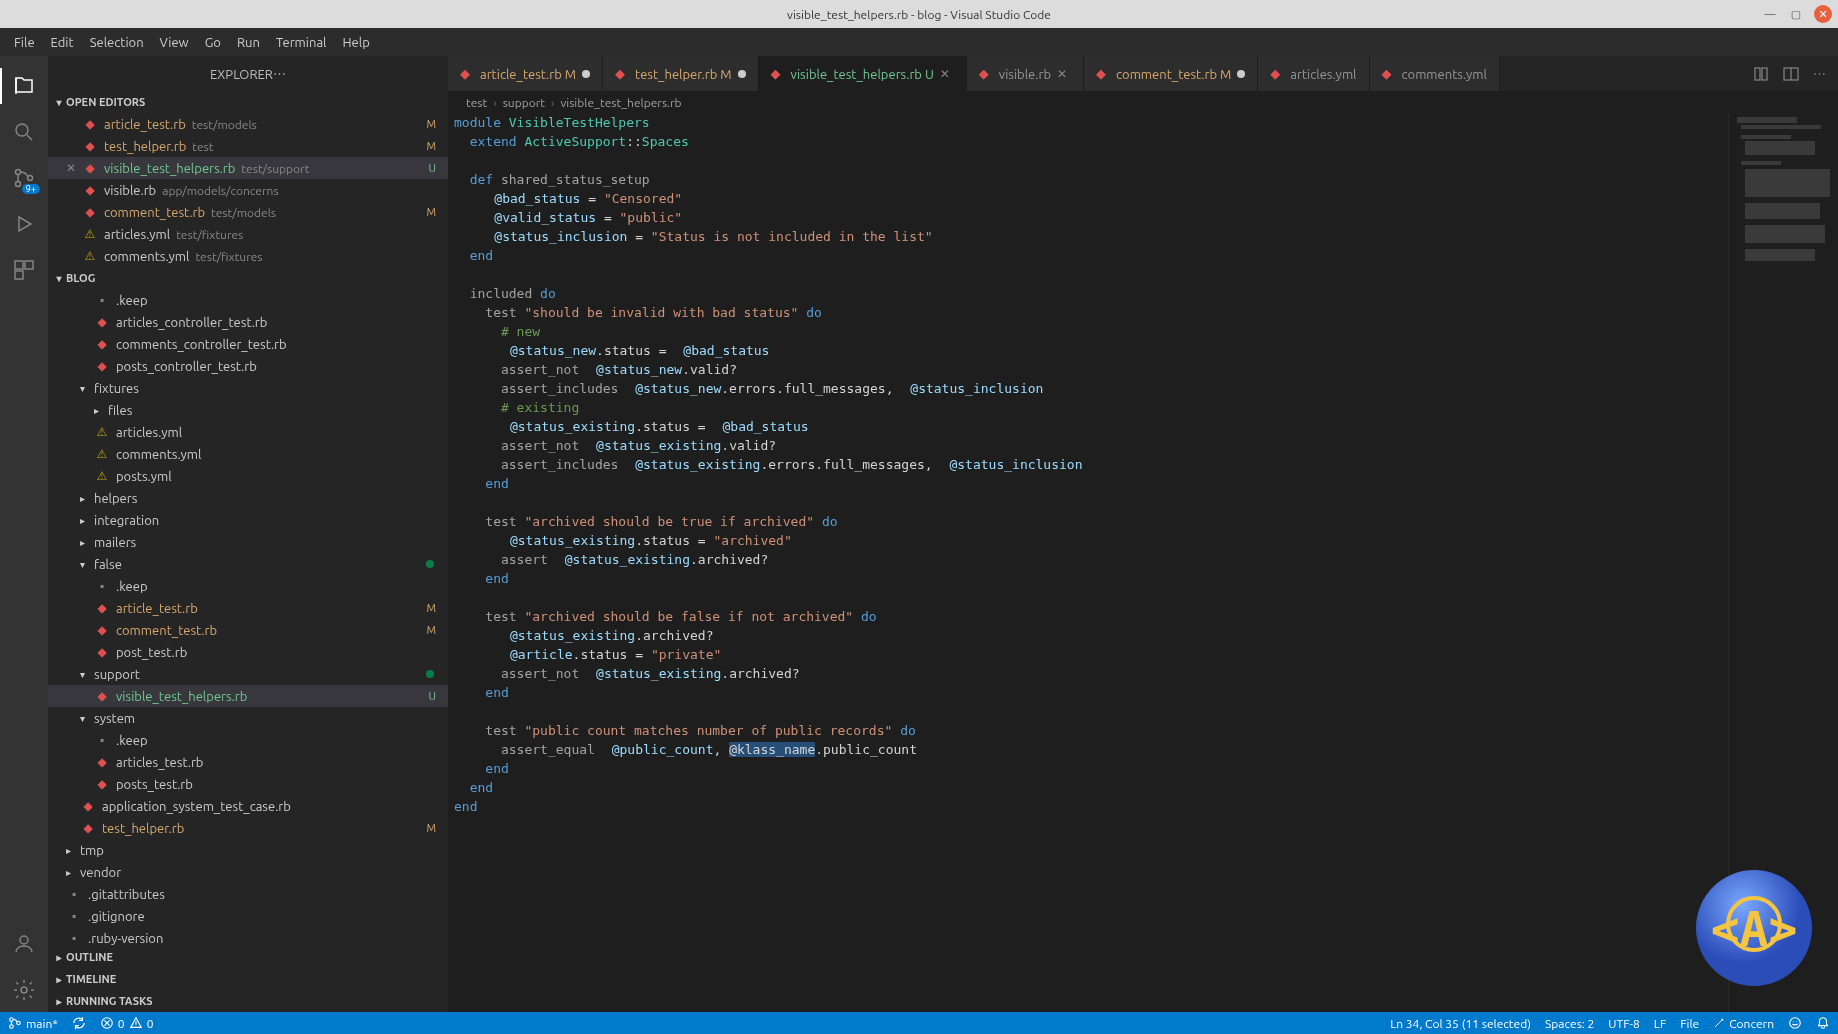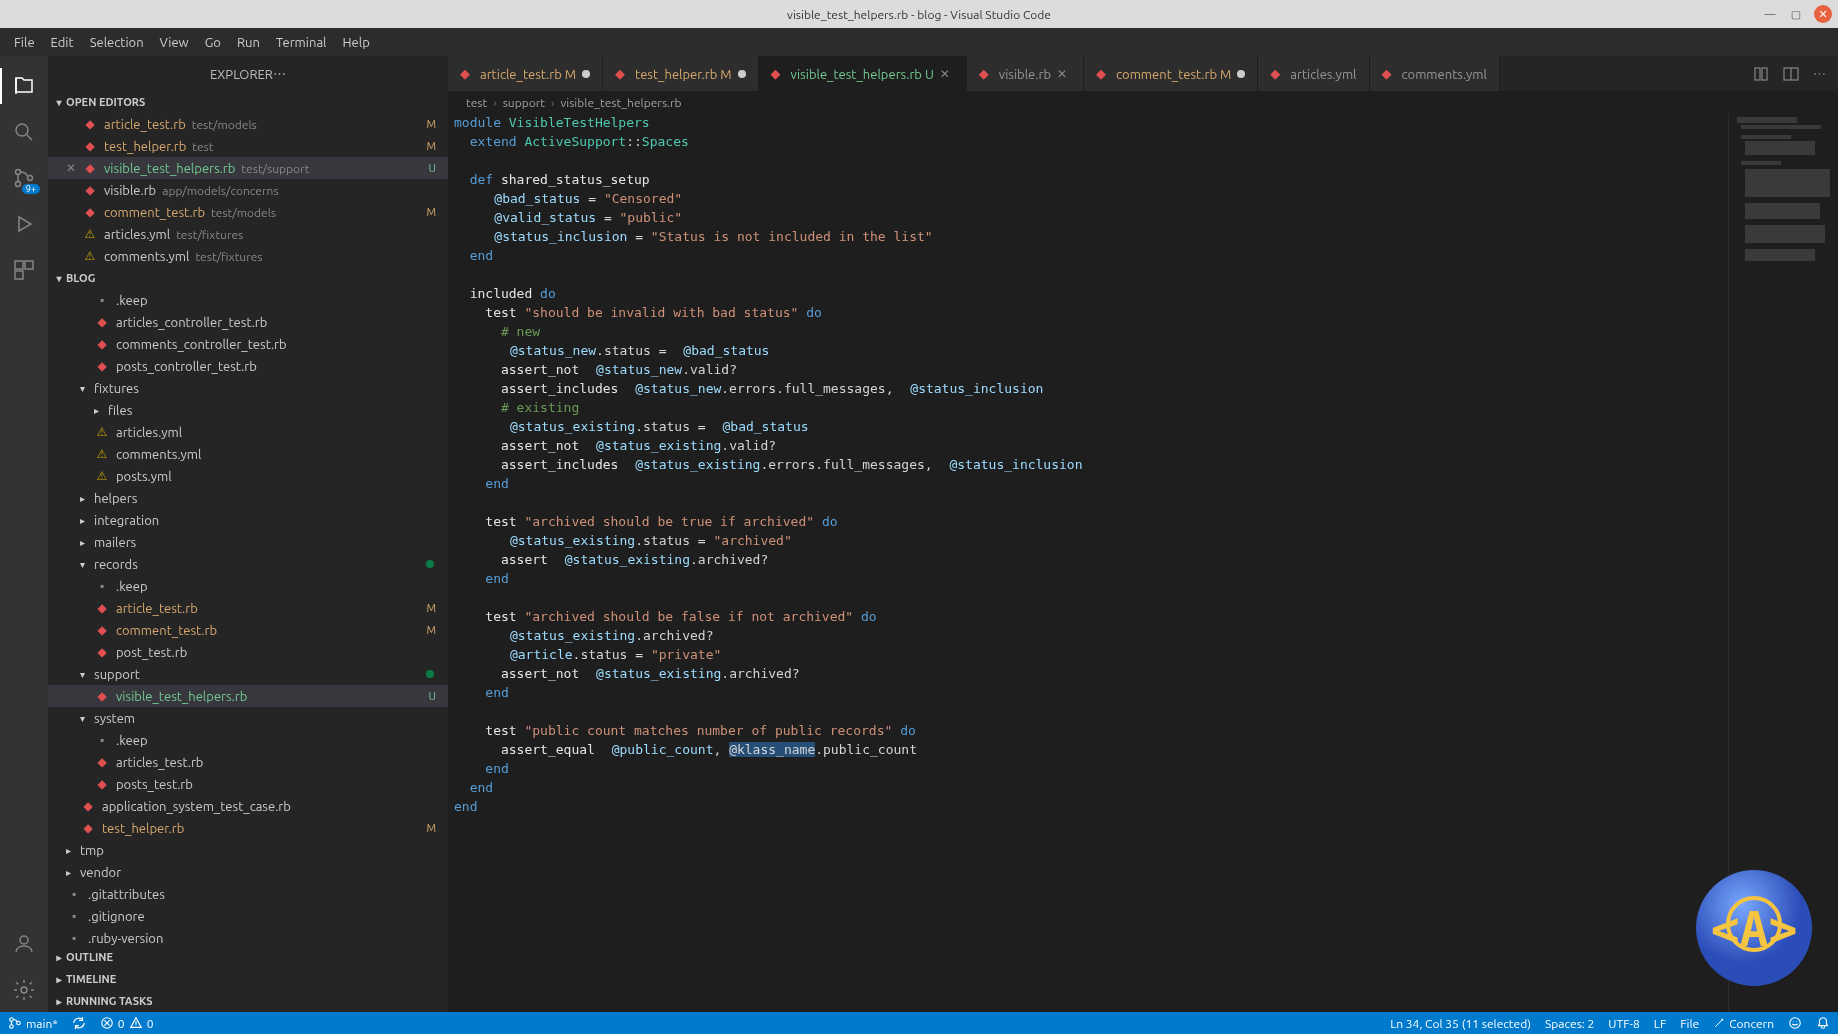--- a/index.html
+++ b/index.html
@@ -163,21 +163,21 @@
   flex:1;
   font-family:"Consolas","Monaco",monospace;
   font-size:13px;
   line-height:19px;
   white-space:pre;
   color:#d4d4d4;
   padding-left:6px;
 }
 .tok-kw { color:#569cd6; }
 .tok-cls { color:#4ec9b0; }
-.tok-fn { color:#e5e5e5; }
+.tok-fn { color:#a3a3a3; }
 .tok-str { color:#ce9178; }
 .tok-var { color:#9cdcfe;margin-left:9px; }
 .tok-cmt { color:#6a9955; }
 .tok-sel { background:#264f78; }
 .minimap {
   position:absolute; right:0; top:0; width:110px; height:100%;
   background:#1e1e1e;
   border-left:1px solid #2a2a2a;
 }
 .mm-block { position:absolute; background:#3a3a3a; }
@@ -380,21 +380,21 @@
         <div class="tree-row " style="padding-left: 32px;">
           <span class="folder-chev">▸</span>
           <span>integration</span>
         </div>
         <div class="tree-row " style="padding-left: 32px;">
           <span class="folder-chev">▸</span>
           <span>mailers</span>
         </div>
         <div class="tree-row " style="padding-left: 32px;">
           <span class="folder-chev">▾</span>
-          <span>records</span>
+          <span>false</span>
           <span class="dot-modified"></span>
         </div>
         <div class="tree-row " style="padding-left: 46px;">
           <span class="icon" style="color:#888">▪</span>
           <span>.keep</span>
         </div>
         <div class="tree-row modified" style="padding-left: 46px;">
           <span class="icon" style="color:#e05050">◆</span>
           <span>article_test.rb</span>
           <span class="badge ">M</span>

